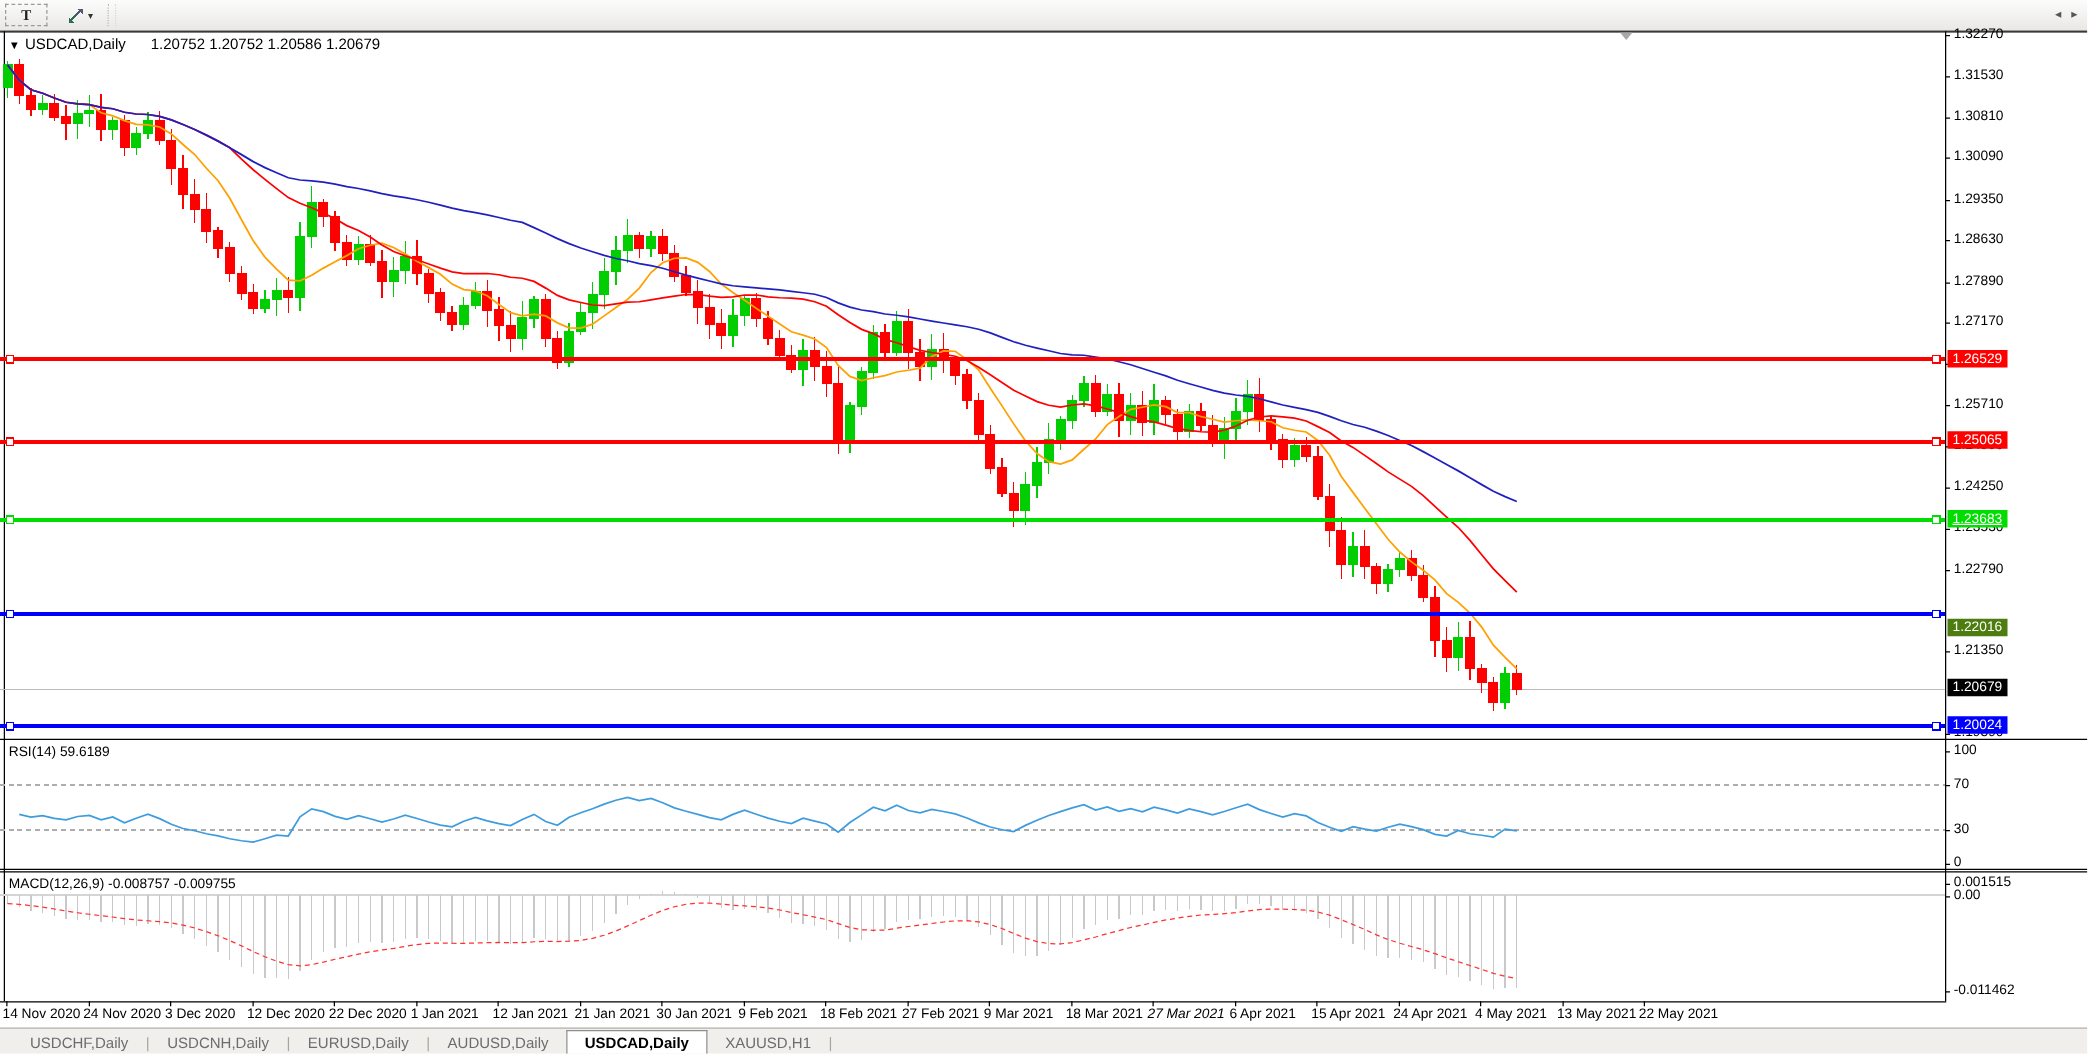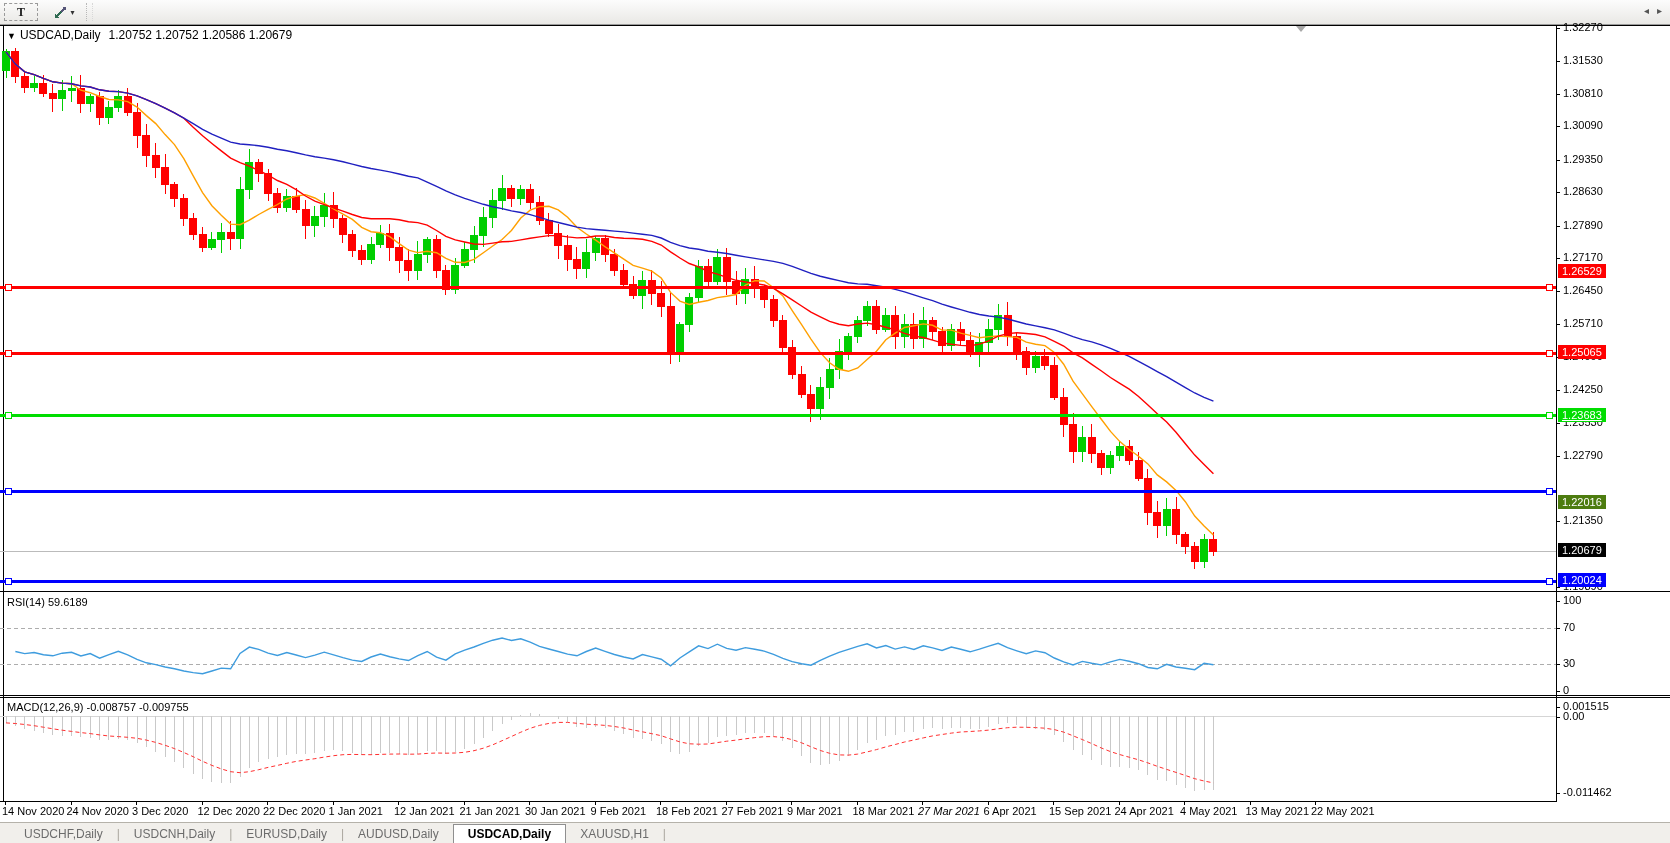--- a/index.html
+++ b/index.html
@@ -16,21 +16,21 @@
   .tb-sep{width:5px;height:18px;margin:0 4px;border-left:1px dotted #b8b8b8;border-right:1px dotted #d8d8d8;}
   #text-tool{font-family:"Liberation Serif",serif;font-weight:bold;font-size:12px;
              border:1px dashed #9a9a9a;width:17px;height:16px;margin-left:4px;}
   #arrows-btn{display:flex;align-items:center;gap:2px;margin-left:8px;}
   .caret{font-size:8px;color:#333;}
   
   .bline{position:absolute;background:#000;}
   .pane-label{position:absolute;font-size:11px;color:#000;white-space:nowrap;}
   #chart-title{position:absolute;left:7px;top:28px;font-size:12px;color:#000;white-space:nowrap;}
   #chart-title .tri{font-size:9px;margin-right:4px;}
-  #chart-title .vals{margin-left:8px;}
+  #chart-title .vals{margin-left:20px;}
   svg{position:absolute;left:0;shape-rendering:crispEdges;}
   #shift-marker{position:absolute;left:1296px;top:26px;width:0;height:0;
     border-left:5px solid transparent;border-right:5px solid transparent;border-top:6px solid #a8a8a8;}
   
   #right-axis{position:absolute;left:1556px;top:0;width:114px;height:843px;}
   .ptick{position:absolute;left:0;width:4px;height:1px;background:#000;}
   .plab{position:absolute;left:7px;font-size:11px;color:#000;white-space:nowrap;}
   .hlab{position:absolute;left:2px;font-size:11px;color:#fff;padding:1px 4px 1px 4px;white-space:nowrap;}
   
   .dtick{position:absolute;width:1px;height:4px;background:#000;top:801px;}
@@ -538,21 +538,21 @@
       <div class="ptick" style="top: 664px;"></div>
       <div class="plab" style="top: 657px;">30</div>
       <div class="ptick" style="top: 691px;"></div>
       <div class="plab" style="top: 684px;">0</div>
       <div class="ptick" style="top: 707px;"></div>
       <div class="plab" style="top: 700px;">0.001515</div>
       <div class="ptick" style="top: 717px;"></div>
       <div class="plab" style="top: 710px;">0.00</div>
       <div class="ptick" style="top: 793px;"></div>
       <div class="plab" style="top: 786px;">-0.011462</div>
-      <div class="hlab" style="top: 264px; background: rgb(255, 0, 0); color: rgb(255, 255, 255);">1.26529</div>
+      <div class="hlab" style="top: 280px; background: rgb(255, 0, 0); color: rgb(255, 255, 255);">1.26529</div>
       <div class="hlab" style="top: 345.4px; background: rgb(255, 0, 0); color: rgb(255, 255, 255);">1.25065</div>
       <div class="hlab" style="top: 407.8px; background: rgb(0, 221, 0); color: rgb(255, 255, 255); text-decoration: underline;">1.23683</div>
       <div class="hlab" style="top: 495px; background: #4d7c0f; color: rgb(255, 255, 255);">1.22016</div>
       <div class="hlab" style="top: 573px; background: rgb(0, 0, 255); color: rgb(255, 255, 255);">1.20024</div>
       <div class="hlab" style="top: 543.4px; background: rgb(0, 0, 0); color: rgb(255, 255, 255);">1.20679</div>
     </div>
 
   <div id="date-axis">
       <div class="dtick" style="left: 5px;"></div>
       <div class="dlab" style="left: 2px;">14 Nov 2020</div>
@@ -580,21 +580,21 @@
       <div class="dlab" style="left: 721.5px;">27 Feb 2021</div>
       <div class="dtick" style="left: 791px;"></div>
       <div class="dlab" style="left: 787px;">9 Mar 2021</div>
       <div class="dtick" style="left: 856.5px;"></div>
       <div class="dlab" style="left: 852.5px;">18 Mar 2021</div>
       <div class="dtick" style="left: 922px;"></div>
       <div class="dlab" style="left: 918px; font-style: italic;">27 Mar 2021</div>
       <div class="dtick" style="left: 987.5px;"></div>
       <div class="dlab" style="left: 983.5px;">6 Apr 2021</div>
       <div class="dtick" style="left: 1053px;"></div>
-      <div class="dlab" style="left: 1049px;">15 Sep 2021</div>
+      <div class="dlab" style="left: 1049px;">15 Apr 2021</div>
       <div class="dtick" style="left: 1118.5px;"></div>
       <div class="dlab" style="left: 1114.5px;">24 Apr 2021</div>
       <div class="dtick" style="left: 1184px;"></div>
       <div class="dlab" style="left: 1180px;">4 May 2021</div>
       <div class="dtick" style="left: 1249.5px;"></div>
       <div class="dlab" style="left: 1245.5px;">13 May 2021</div>
       <div class="dtick" style="left: 1315px;"></div>
       <div class="dlab" style="left: 1311px;">22 May 2021</div>
     </div>
   <div id="tabbar">

